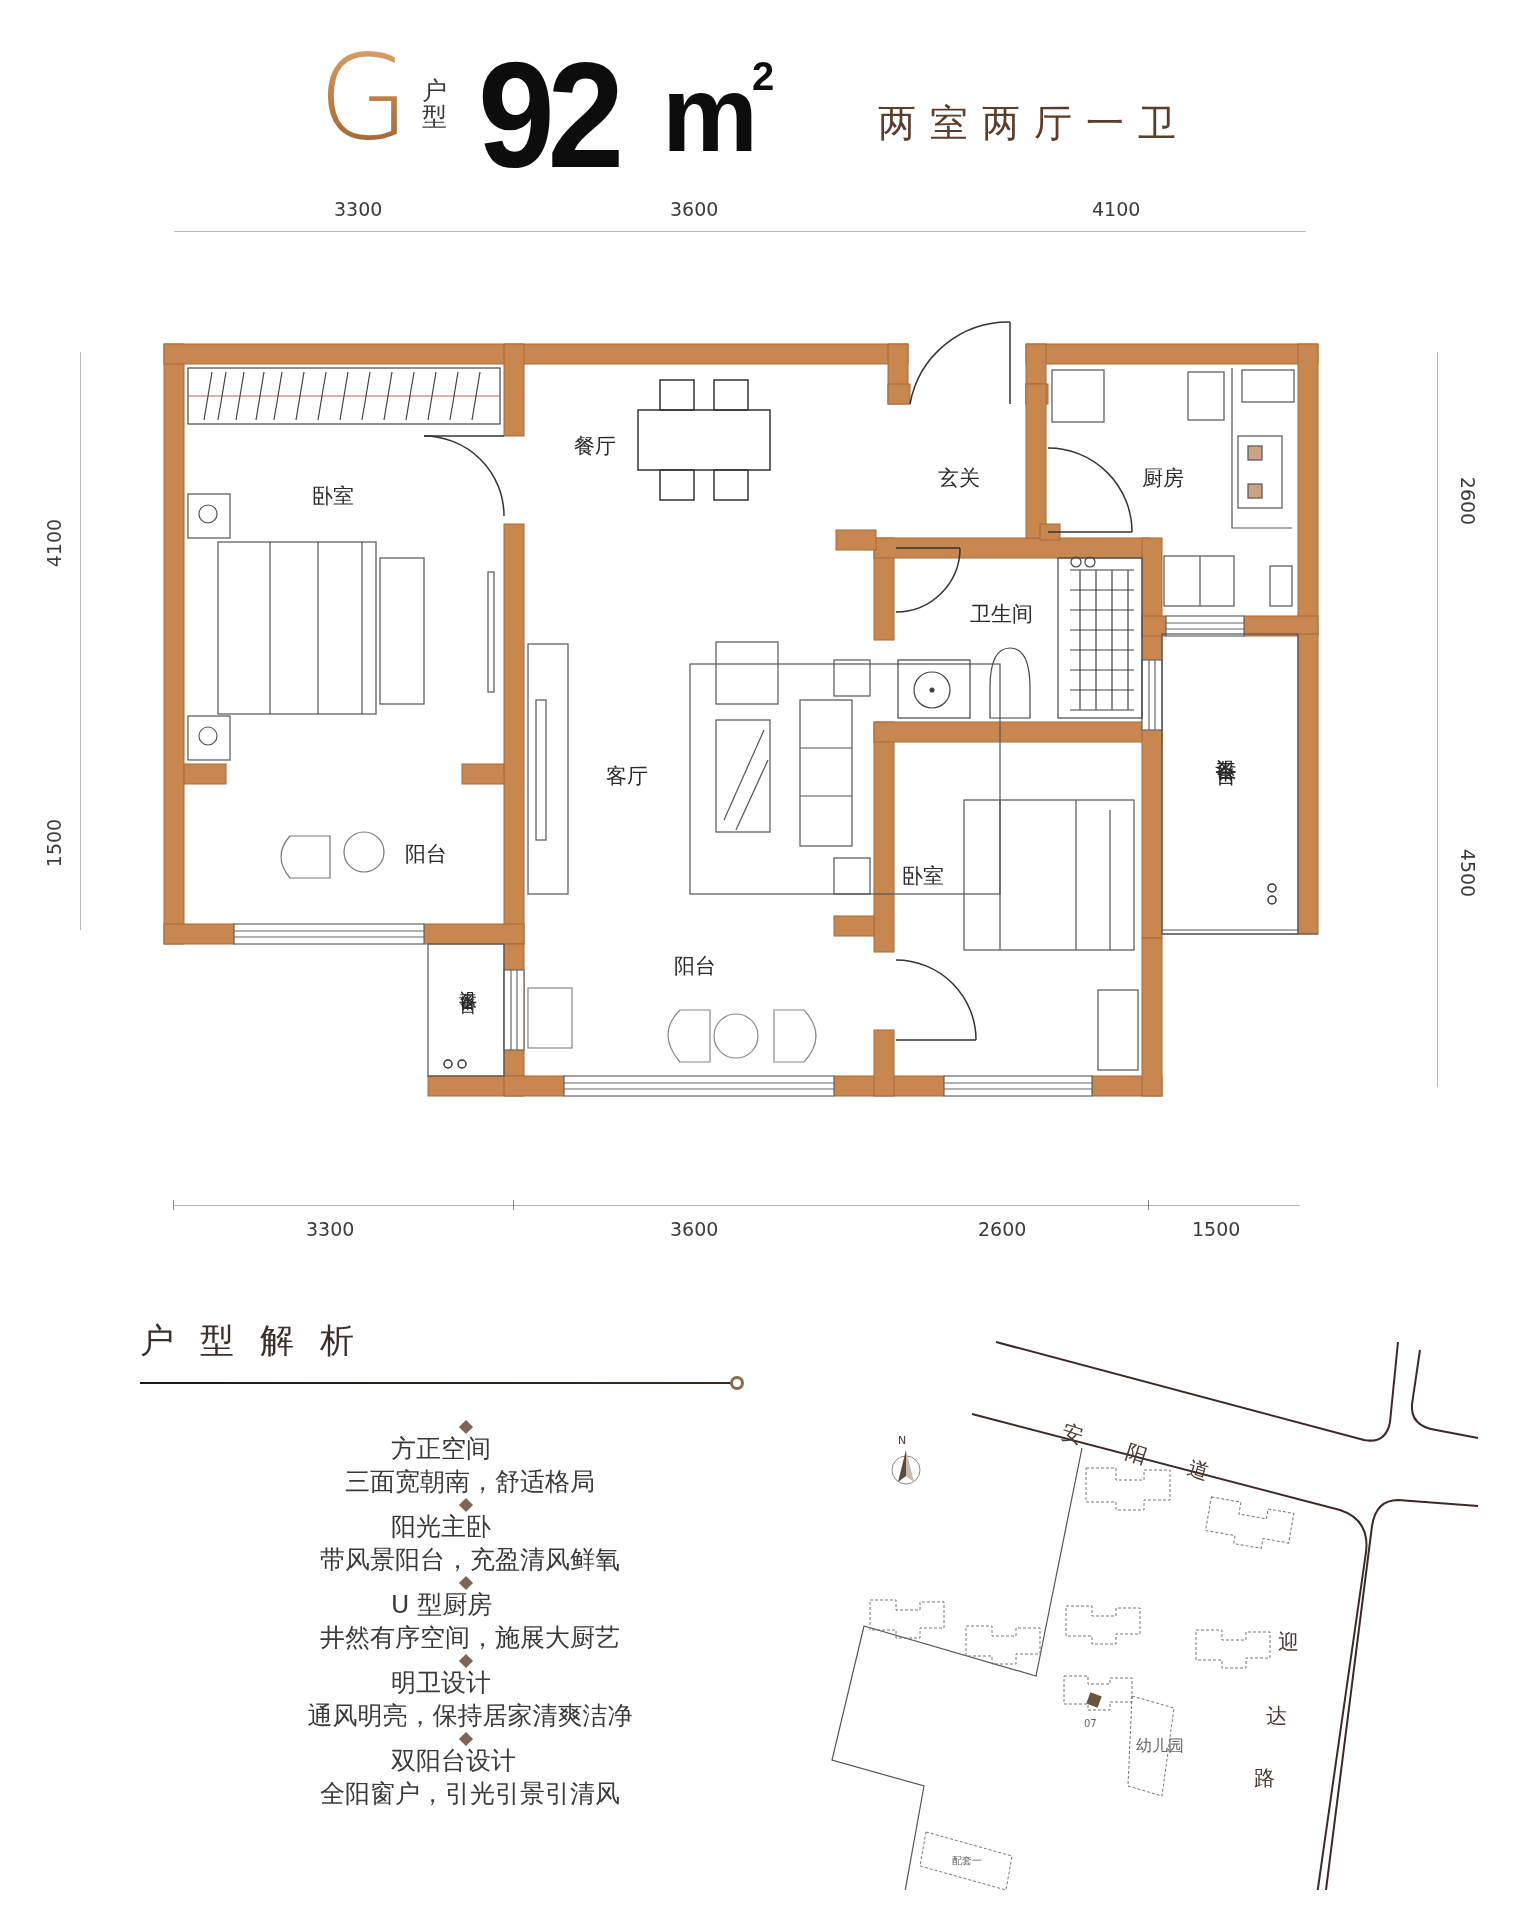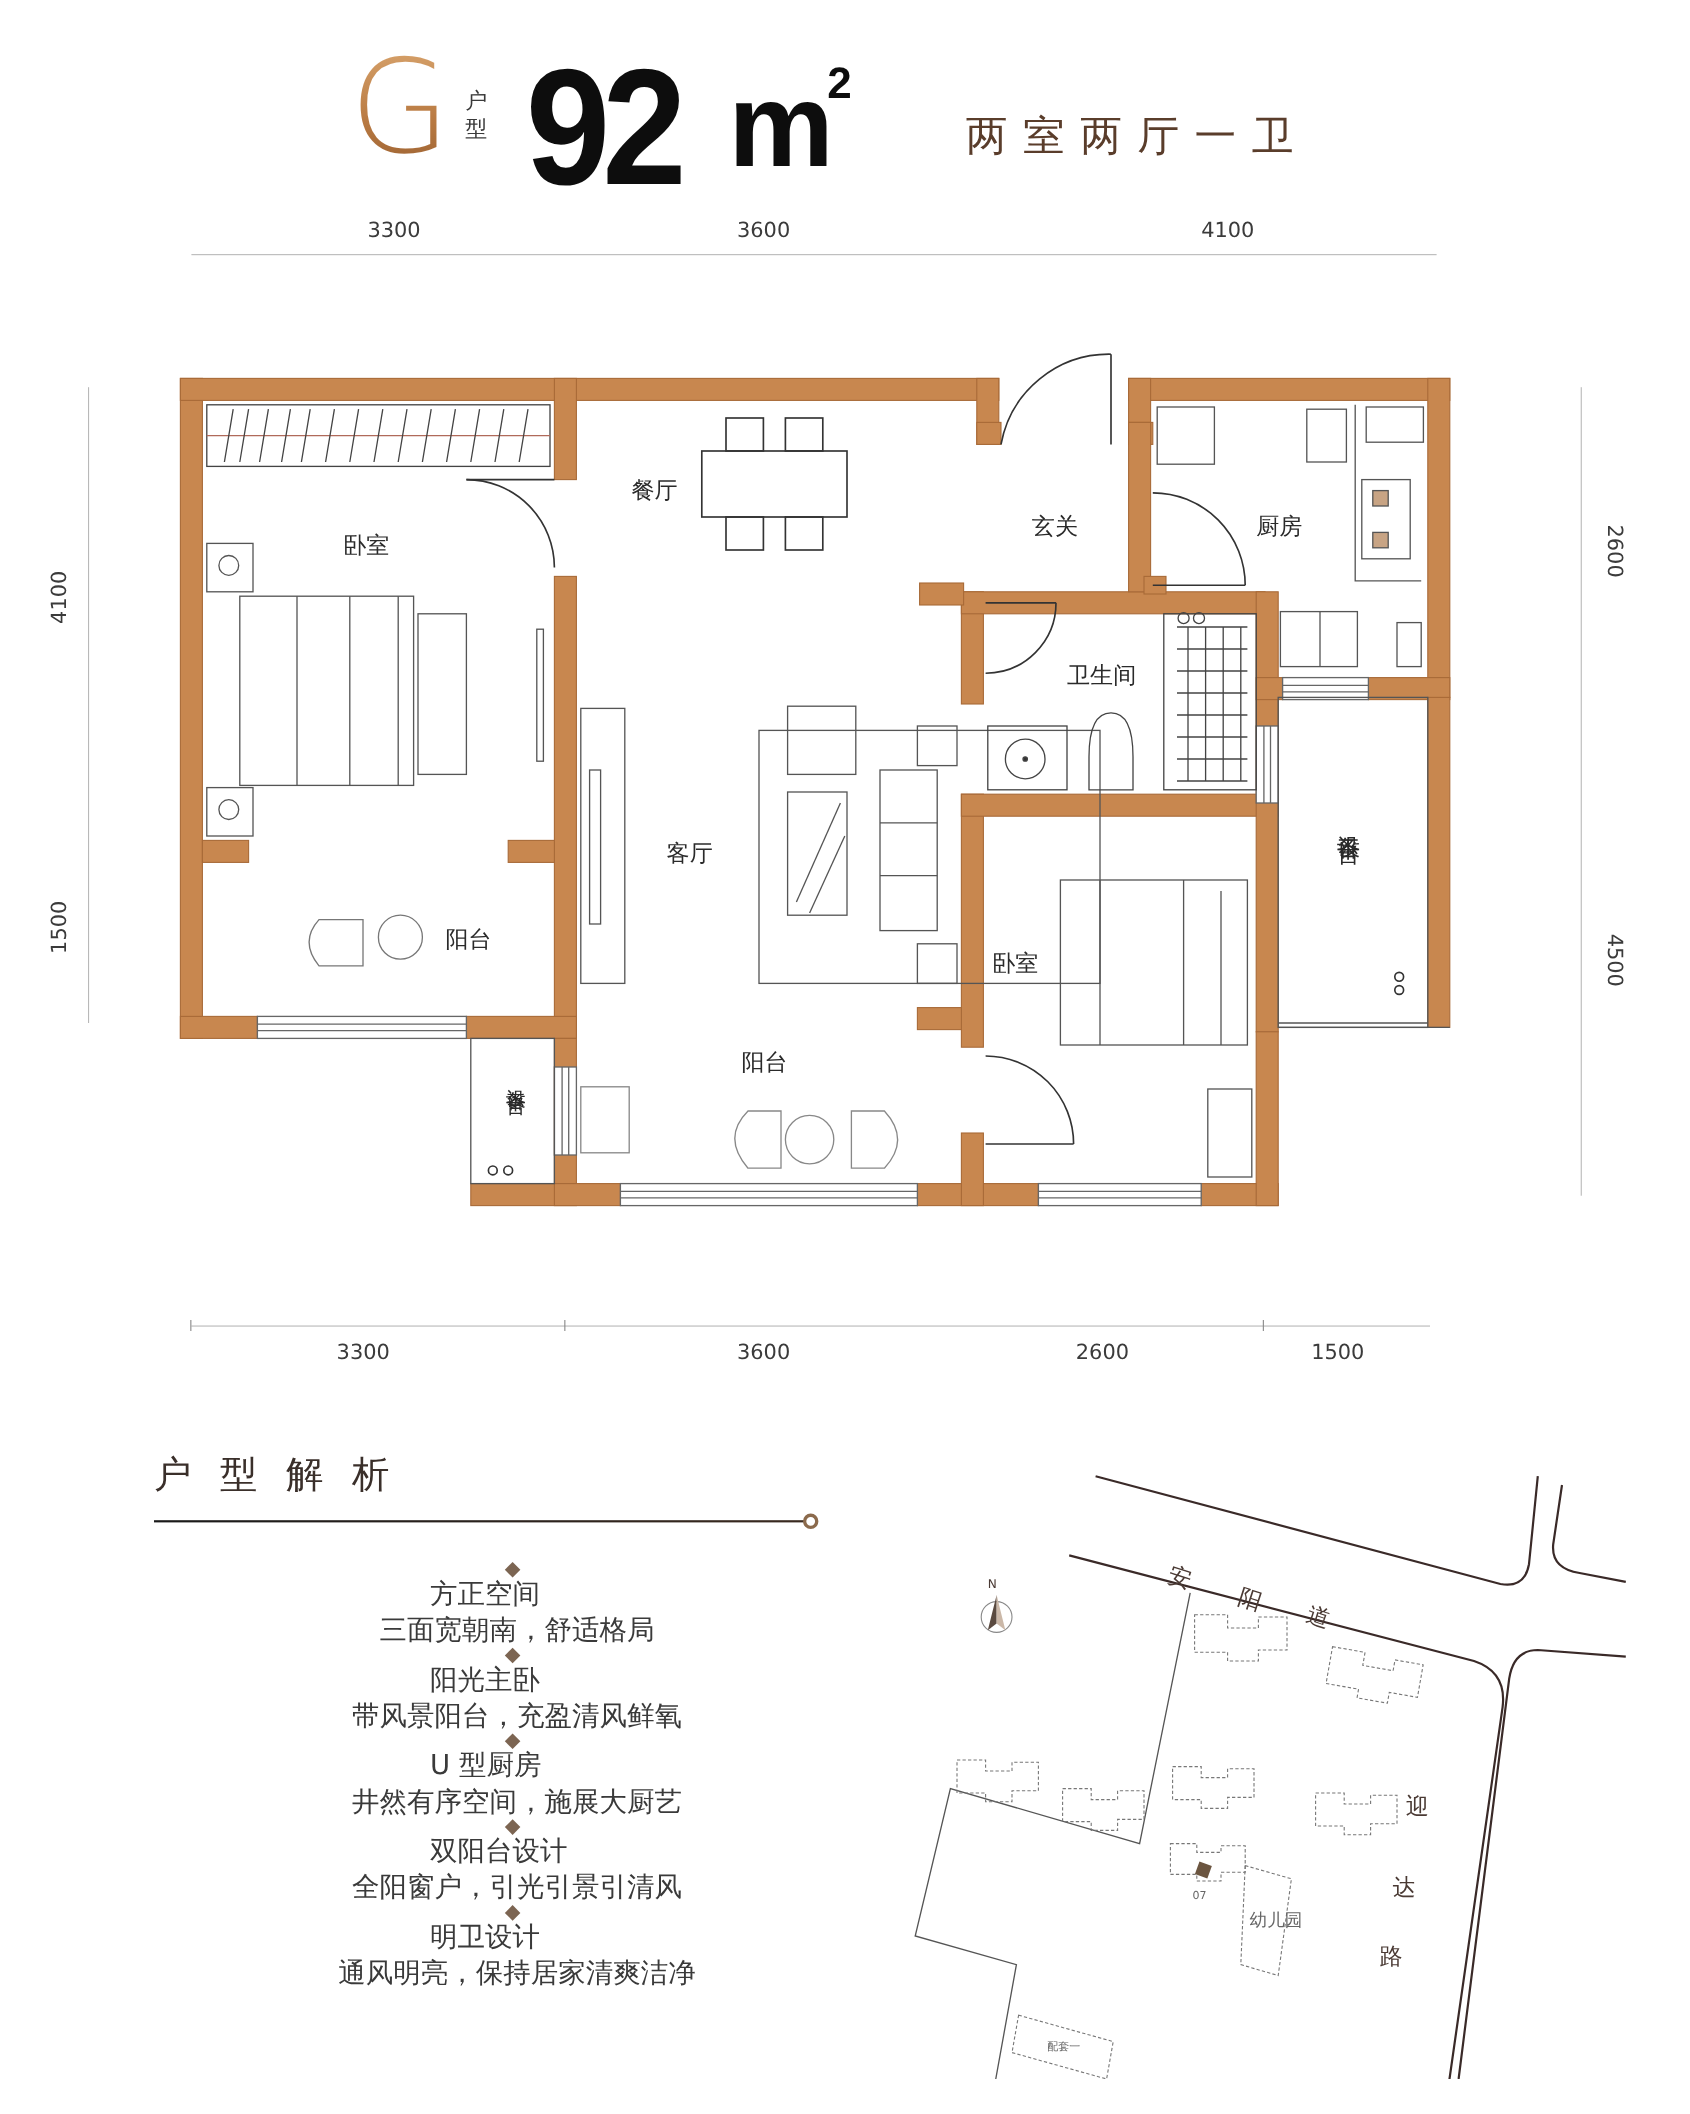--- a/index.html
+++ b/index.html
@@ -2,21 +2,21 @@
 <html><head>
 <meta charset="utf-8">
 <style>
   * { box-sizing: border-box; margin: 0; padding: 0; }
   html, body { width: 1536px; height: 1922px; background: #ffffff; overflow: hidden; }
   body { font-family: "DejaVu Sans", "Liberation Sans", sans-serif; color: #2a2a2a; position: relative; }
 
   .header { position: absolute; left: 0; top: 0; width: 1536px; height: 190px; }
   .unit-letter { position: absolute; left: 318px; top: 38px; font-family: "DejaVu Sans", sans-serif; font-size: 118px; font-weight: 300; line-height: 1; color: #c48a52; letter-spacing: -4px;
     background: linear-gradient(180deg, #d9a56e 0%, #b97a42 60%, #9c6232 100%); -webkit-background-clip: text; background-clip: text; color: transparent; }
-  .unit-type-label { position: absolute; left: 422px; top: 78px; width: 22px; font-size: 20px; line-height: 26px; color: #3a3a3a; text-align: center; }
+  .unit-type-label { position: absolute; left: 422px; top: 78px; width: 22px; font-size: 25px; line-height: 26px; color: #3a3a3a; text-align: center; }
   .area-value { position: absolute; left: 478px; top: 40px; font-family: "Liberation Sans", sans-serif; font-weight: 700; font-size: 150px; line-height: 1; color: #0d0d0d; letter-spacing: -8px; transform: scaleX(0.92); transform-origin: left top; }
   .area-unit { position: absolute; left: 662px; top: 60px; font-family: "Liberation Sans", sans-serif; font-weight: 700; font-size: 108px; line-height: 1; color: #0d0d0d; }
   .area-sup { position: absolute; left: 752px; top: 56px; font-family: "Liberation Sans", sans-serif; font-weight: 700; font-size: 40px; line-height: 1; color: #0d0d0d; }
   .layout-desc { position: absolute; left: 878px; top: 98px; font-size: 38px; letter-spacing: 14px; color: #5a3d2b; }
 
   .dim { position: absolute; font-family: "DejaVu Sans", sans-serif; font-size: 19px; color: #3b3b3b; }
   .dim-line { position: absolute; background: #b8b8b8; }
   .dim-tick { position: absolute; background: #888; }
 
   .plan { position: absolute; left: 0; top: 0; width: 1336px; height: 1280px; }
@@ -293,27 +293,27 @@
     <span class="f-key">阳光主卧</span>
     <span class="f-desc">带风景阳台，充盈清风鲜氧</span>
   </div>
   <div class="feature">
     <span class="bullet"></span>
     <span class="f-key">U 型厨房</span>
     <span class="f-desc">井然有序空间，施展大厨艺</span>
   </div>
   <div class="feature">
     <span class="bullet"></span>
+    <span class="f-key">明卫设计</span>
+    <span class="f-desc">通风明亮，保持居家清爽洁净</span>
+  </div>
+  <div class="feature">
+    <span class="bullet"></span>
     <span class="f-key">双阳台设计</span>
     <span class="f-desc">全阳窗户，引光引景引清风</span>
-  </div>
-  <div class="feature">
-    <span class="bullet"></span>
-    <span class="f-key">明卫设计</span>
-    <span class="f-desc">通风明亮，保持居家清爽洁净</span>
   </div>
 </div>
 
 <div class="sitemap">
   <svg width="680" height="560" viewBox="0 0 680 560" style="position:absolute;left:0;top:0;">
     <g fill="none" stroke="#3a2a28" stroke-width="2">
       <path d="M 166 12 L 534 110 Q 556 114 560 92 L 568 12"></path>
       <path d="M 590 20 L 582 74 Q 580 96 606 100 L 648 108"></path>
       <path d="M 142 84 L 510 180 Q 540 190 536 222 L 480 614"></path>
       <path d="M 648 176 L 568 170 Q 546 170 542 196 L 496 560"></path>

